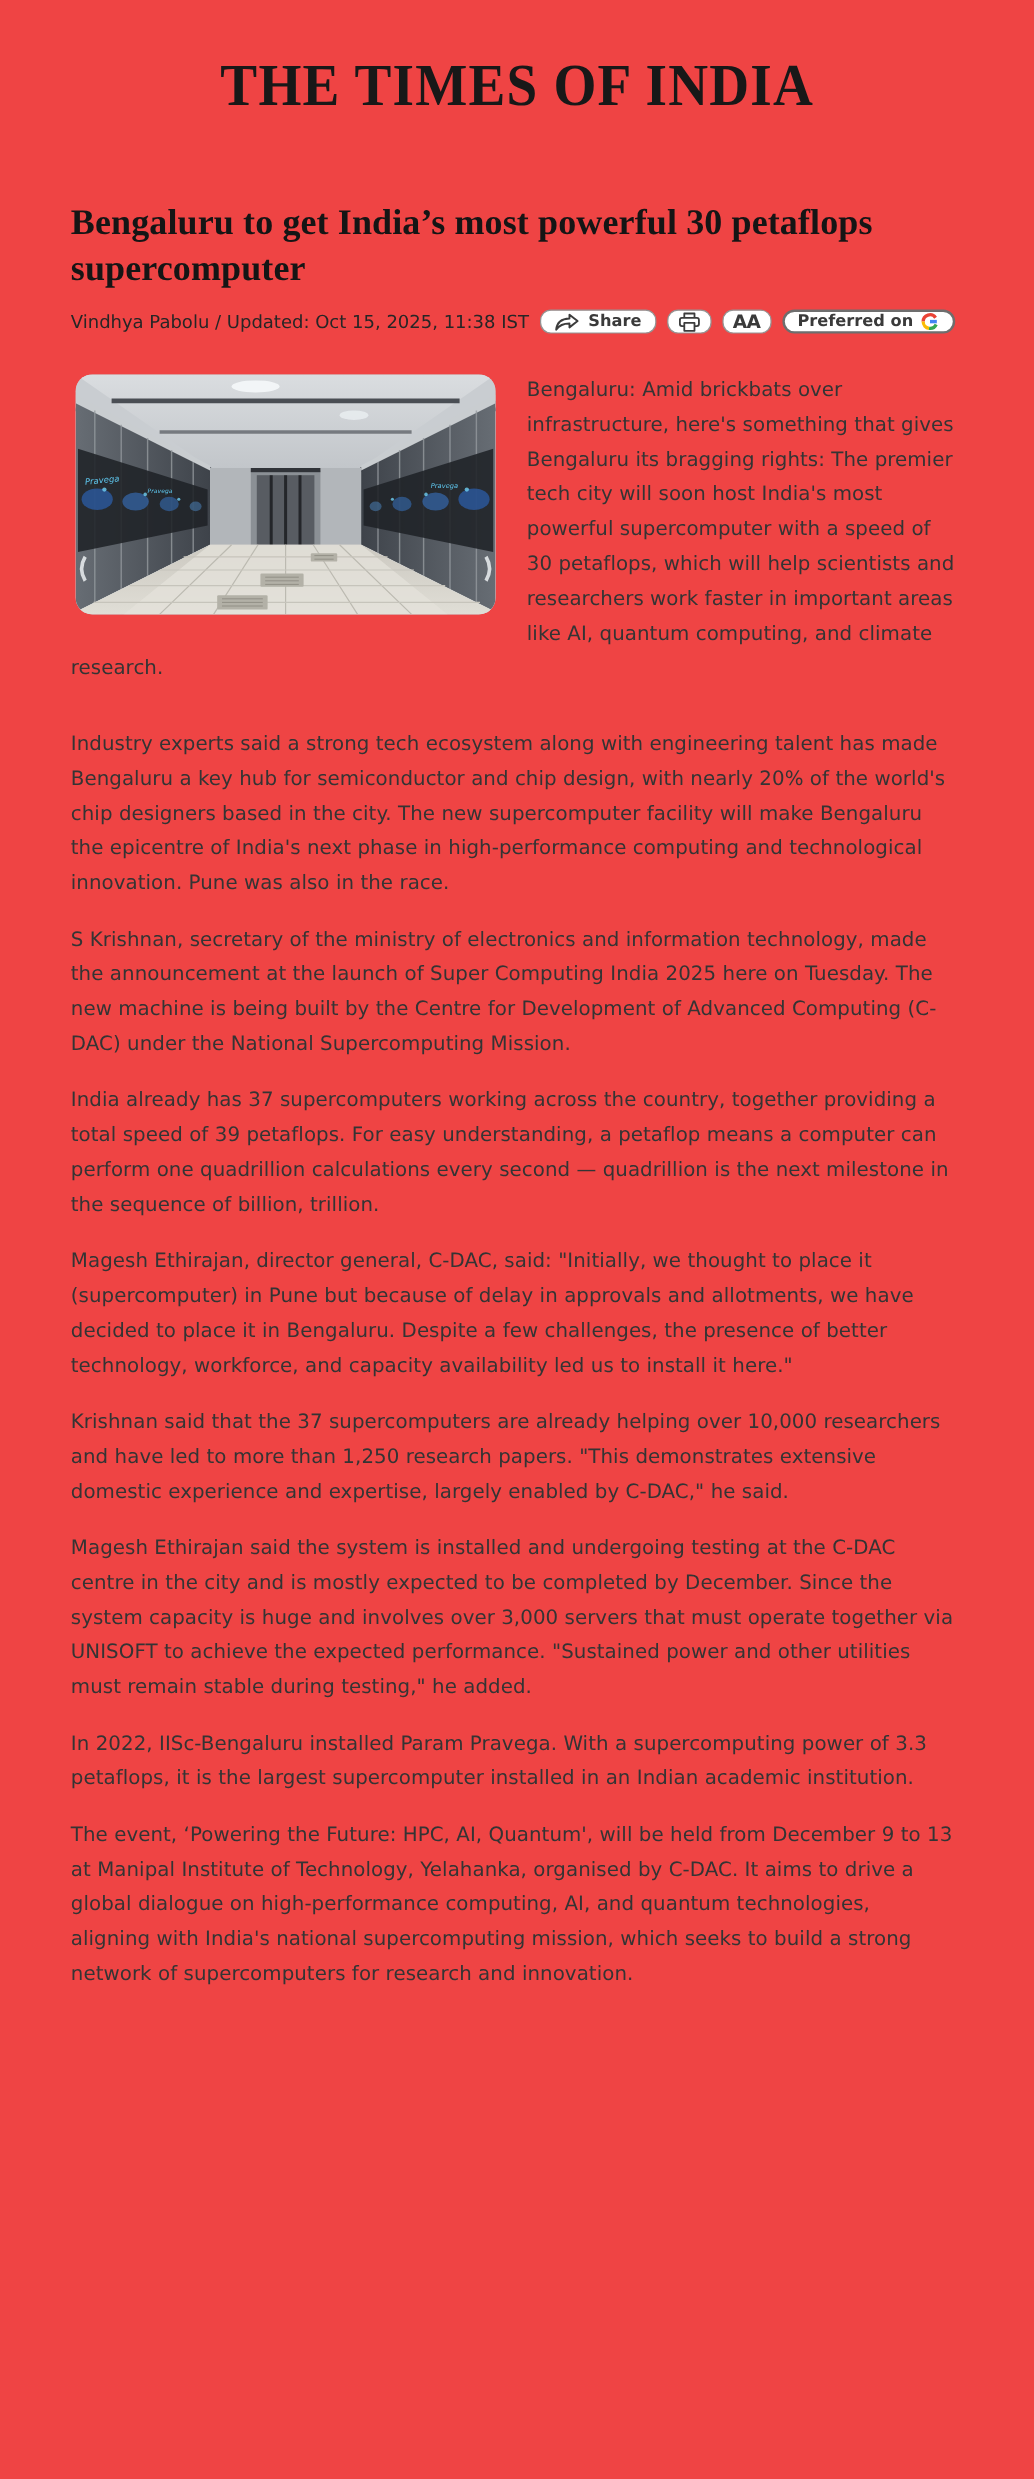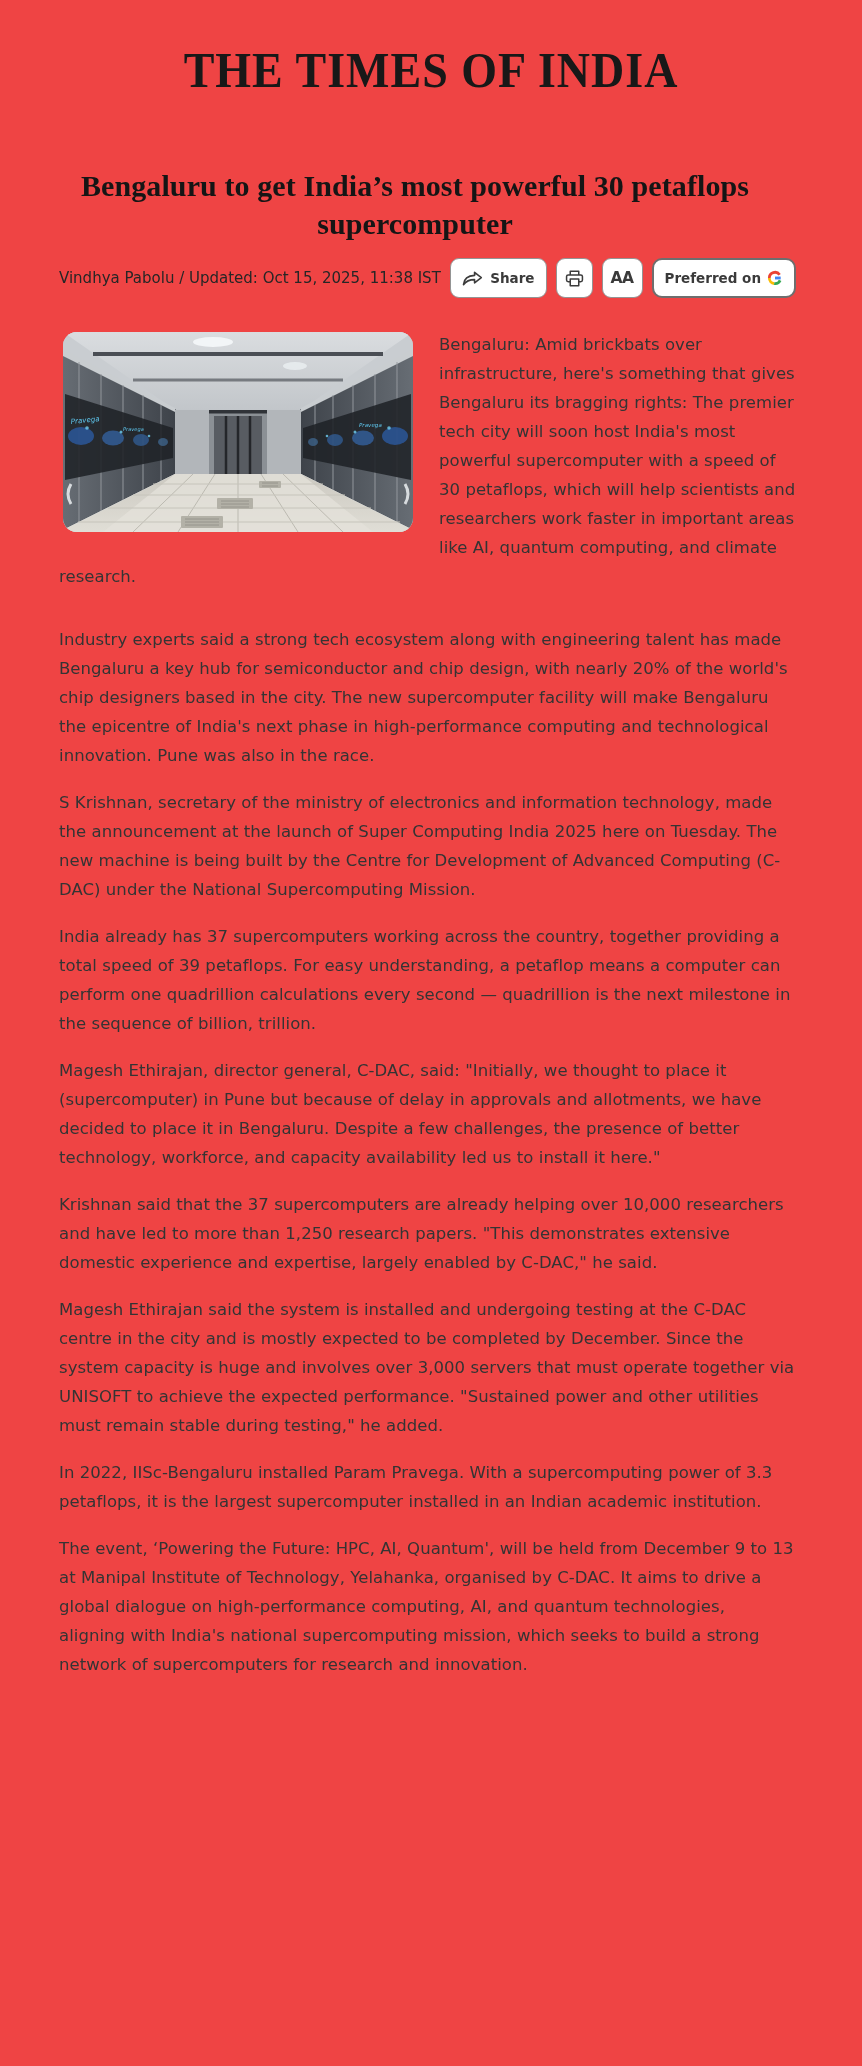--- a/index.html
+++ b/index.html
@@ -27,35 +27,34 @@
   .content { width: 737px; margin-left: 59px; }
   .headline {
     margin: 70px 0 0 0;
     max-width: 712px;
     font-family: "Liberation Serif", serif;
     font-size: 30px;
     line-height: 38px;
     font-weight: 700;
     letter-spacing: 0.1px;
     color: #151515;
-    text-align: center;
   }
   .byline-row {
     margin-top: 15px;
     display: flex;
     justify-content: space-between;
     align-items: center;
   }
   .byline { font-size: 15px; color: #262626; }
   .actions { display: flex; align-items: center; gap: 9px; }
   .btn {
     display: inline-flex;
     align-items: center;
     gap: 7px;
-    height: 40px;
+    height: 20px;
     padding: 0 11px;
     background: #ffffff;
     border: 1.5px solid #949494;
     border-radius: 9px;
     font-family: inherit;
     font-size: 13.5px;
     font-weight: 600;
     color: #3a3a3a;
     cursor: pointer;
     white-space: nowrap;

